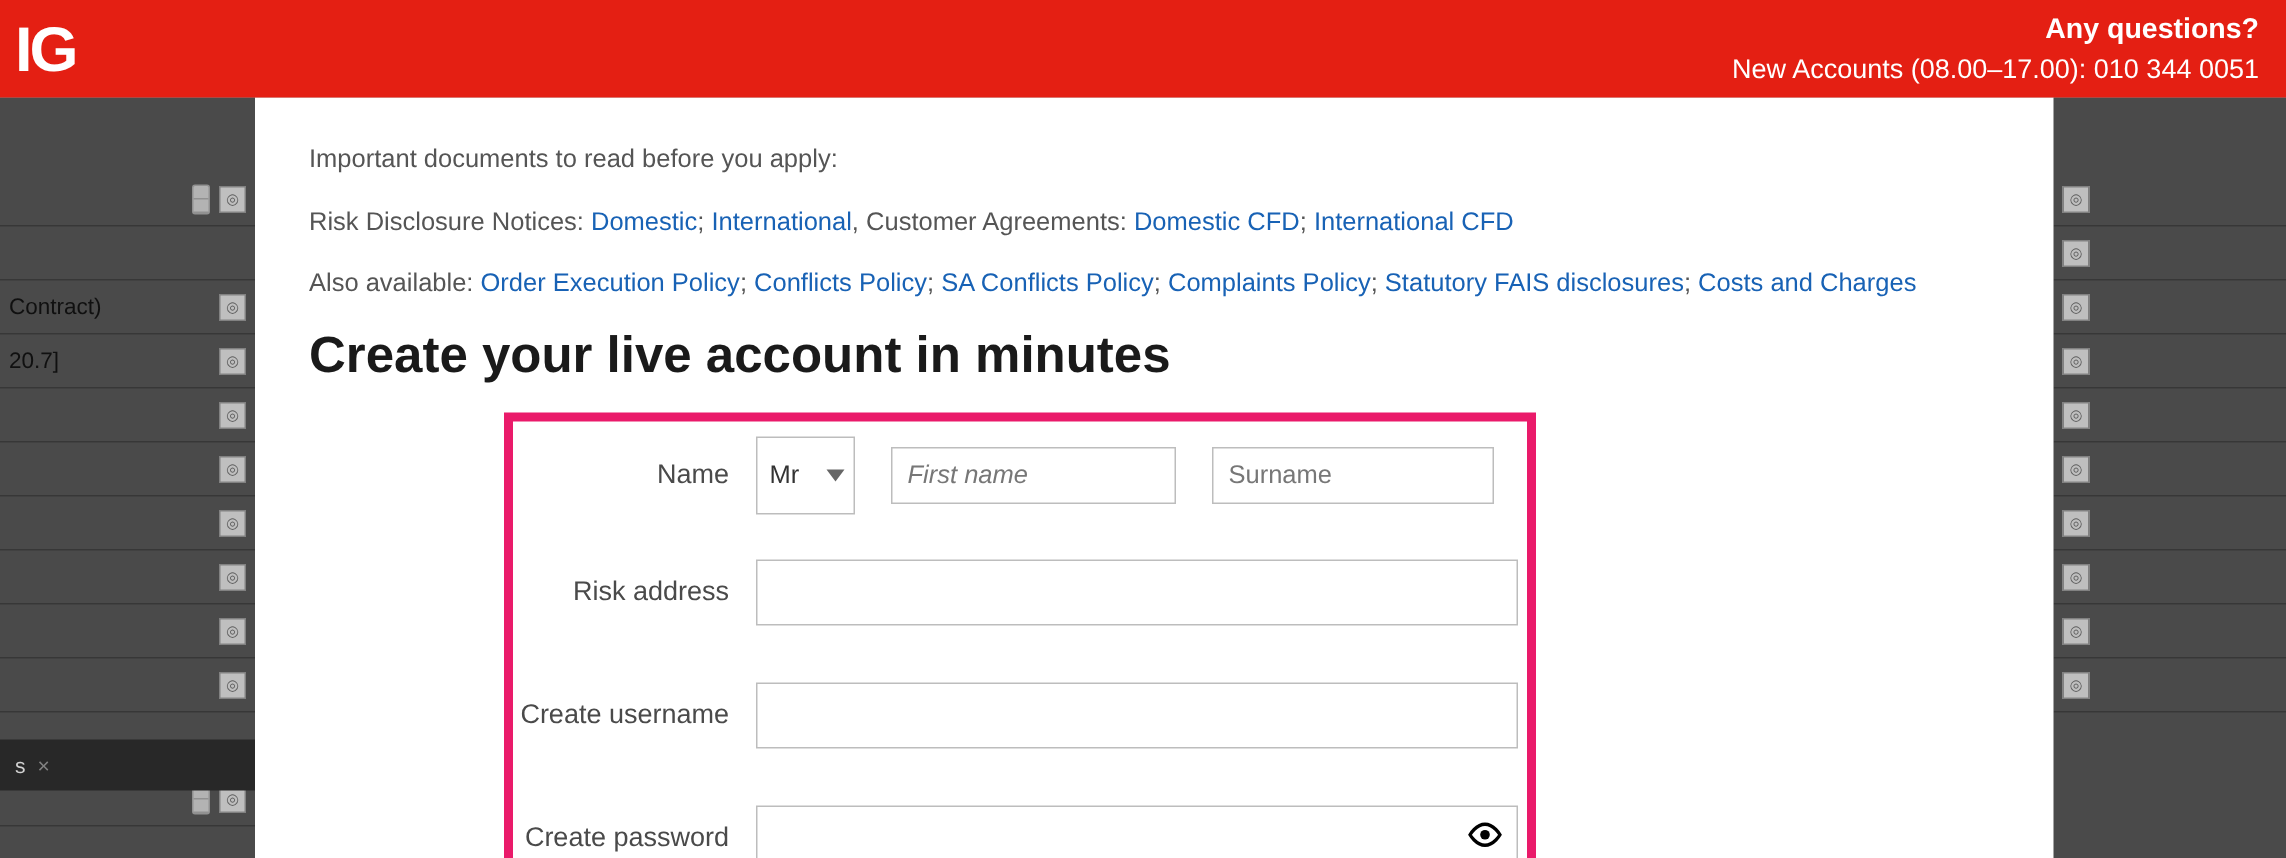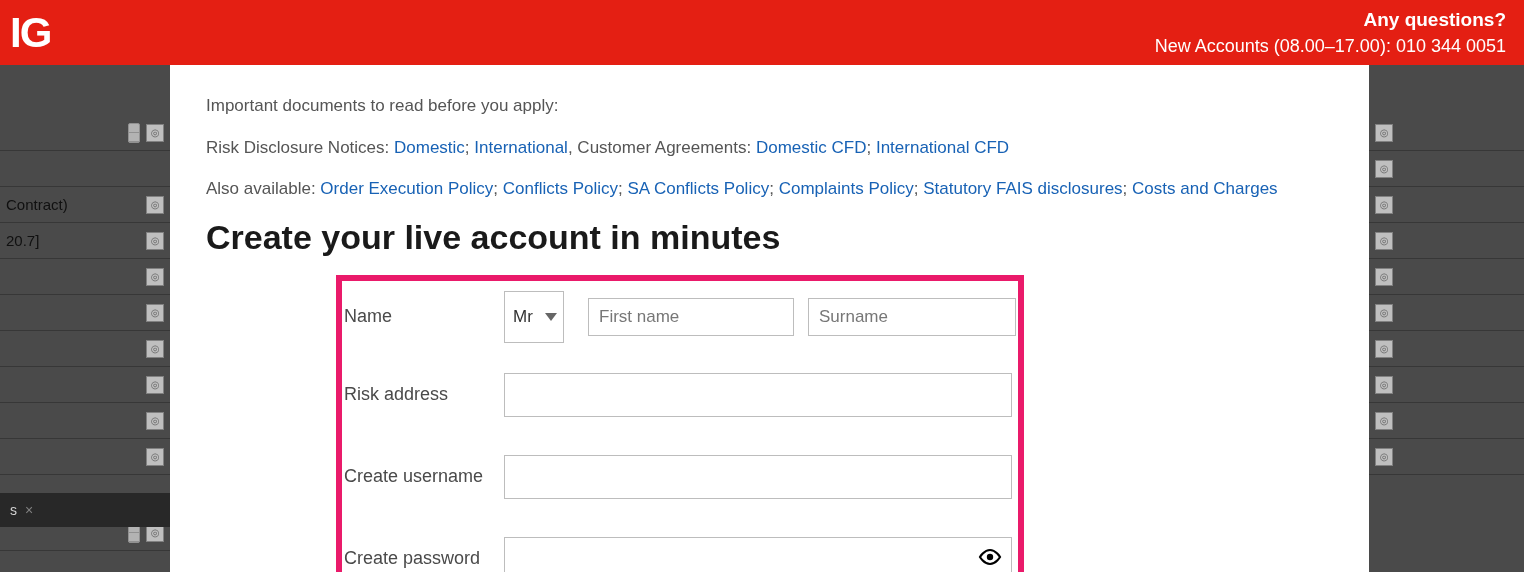--- a/index.html
+++ b/index.html
@@ -152,21 +152,21 @@
     align-items: center;
     min-height: 44px;
     margin-bottom: 38px;
     padding: 0 2px 0 2px;
   }
   .form-row.tight { margin-bottom: 10px; }
   .form-row:last-child { margin-bottom: 0; }
 
   .form-label {
     width: 160px;
-    text-align: left;
+    text-align: right;
     padding-right: 18px;
     font-size: 18px;
     color: #4a4a4a;
     flex-shrink: 0;
   }
 
   .title-select {
     width: 66px;
     height: 52px;
     border: 1px solid #bdbdbd;
@@ -188,22 +188,22 @@
   .text-input {
     height: 38px;
     border: 1px solid #bdbdbd;
     font-size: 17px;
     padding: 0 10px;
     color: #333;
     background: #fff;
     outline: none;
   }
   .text-input::placeholder { color: #777; }
-  .name-first { width: 206px; margin-left: 24px; }
-  .name-last  { width: 208px; margin-left: 14px; }
+  .name-first { width: 190px; margin-left: 24px; font-style: italic; }
+  .name-last  { width: 188px; margin-left: 24px; }
 
   .wide-input {
     height: 44px;
     flex: 1;
     margin-right: 4px;
     border: 1px solid #bdbdbd;
     font-size: 17px;
     padding: 0 10px;
     background: #fff;
     outline: none;

